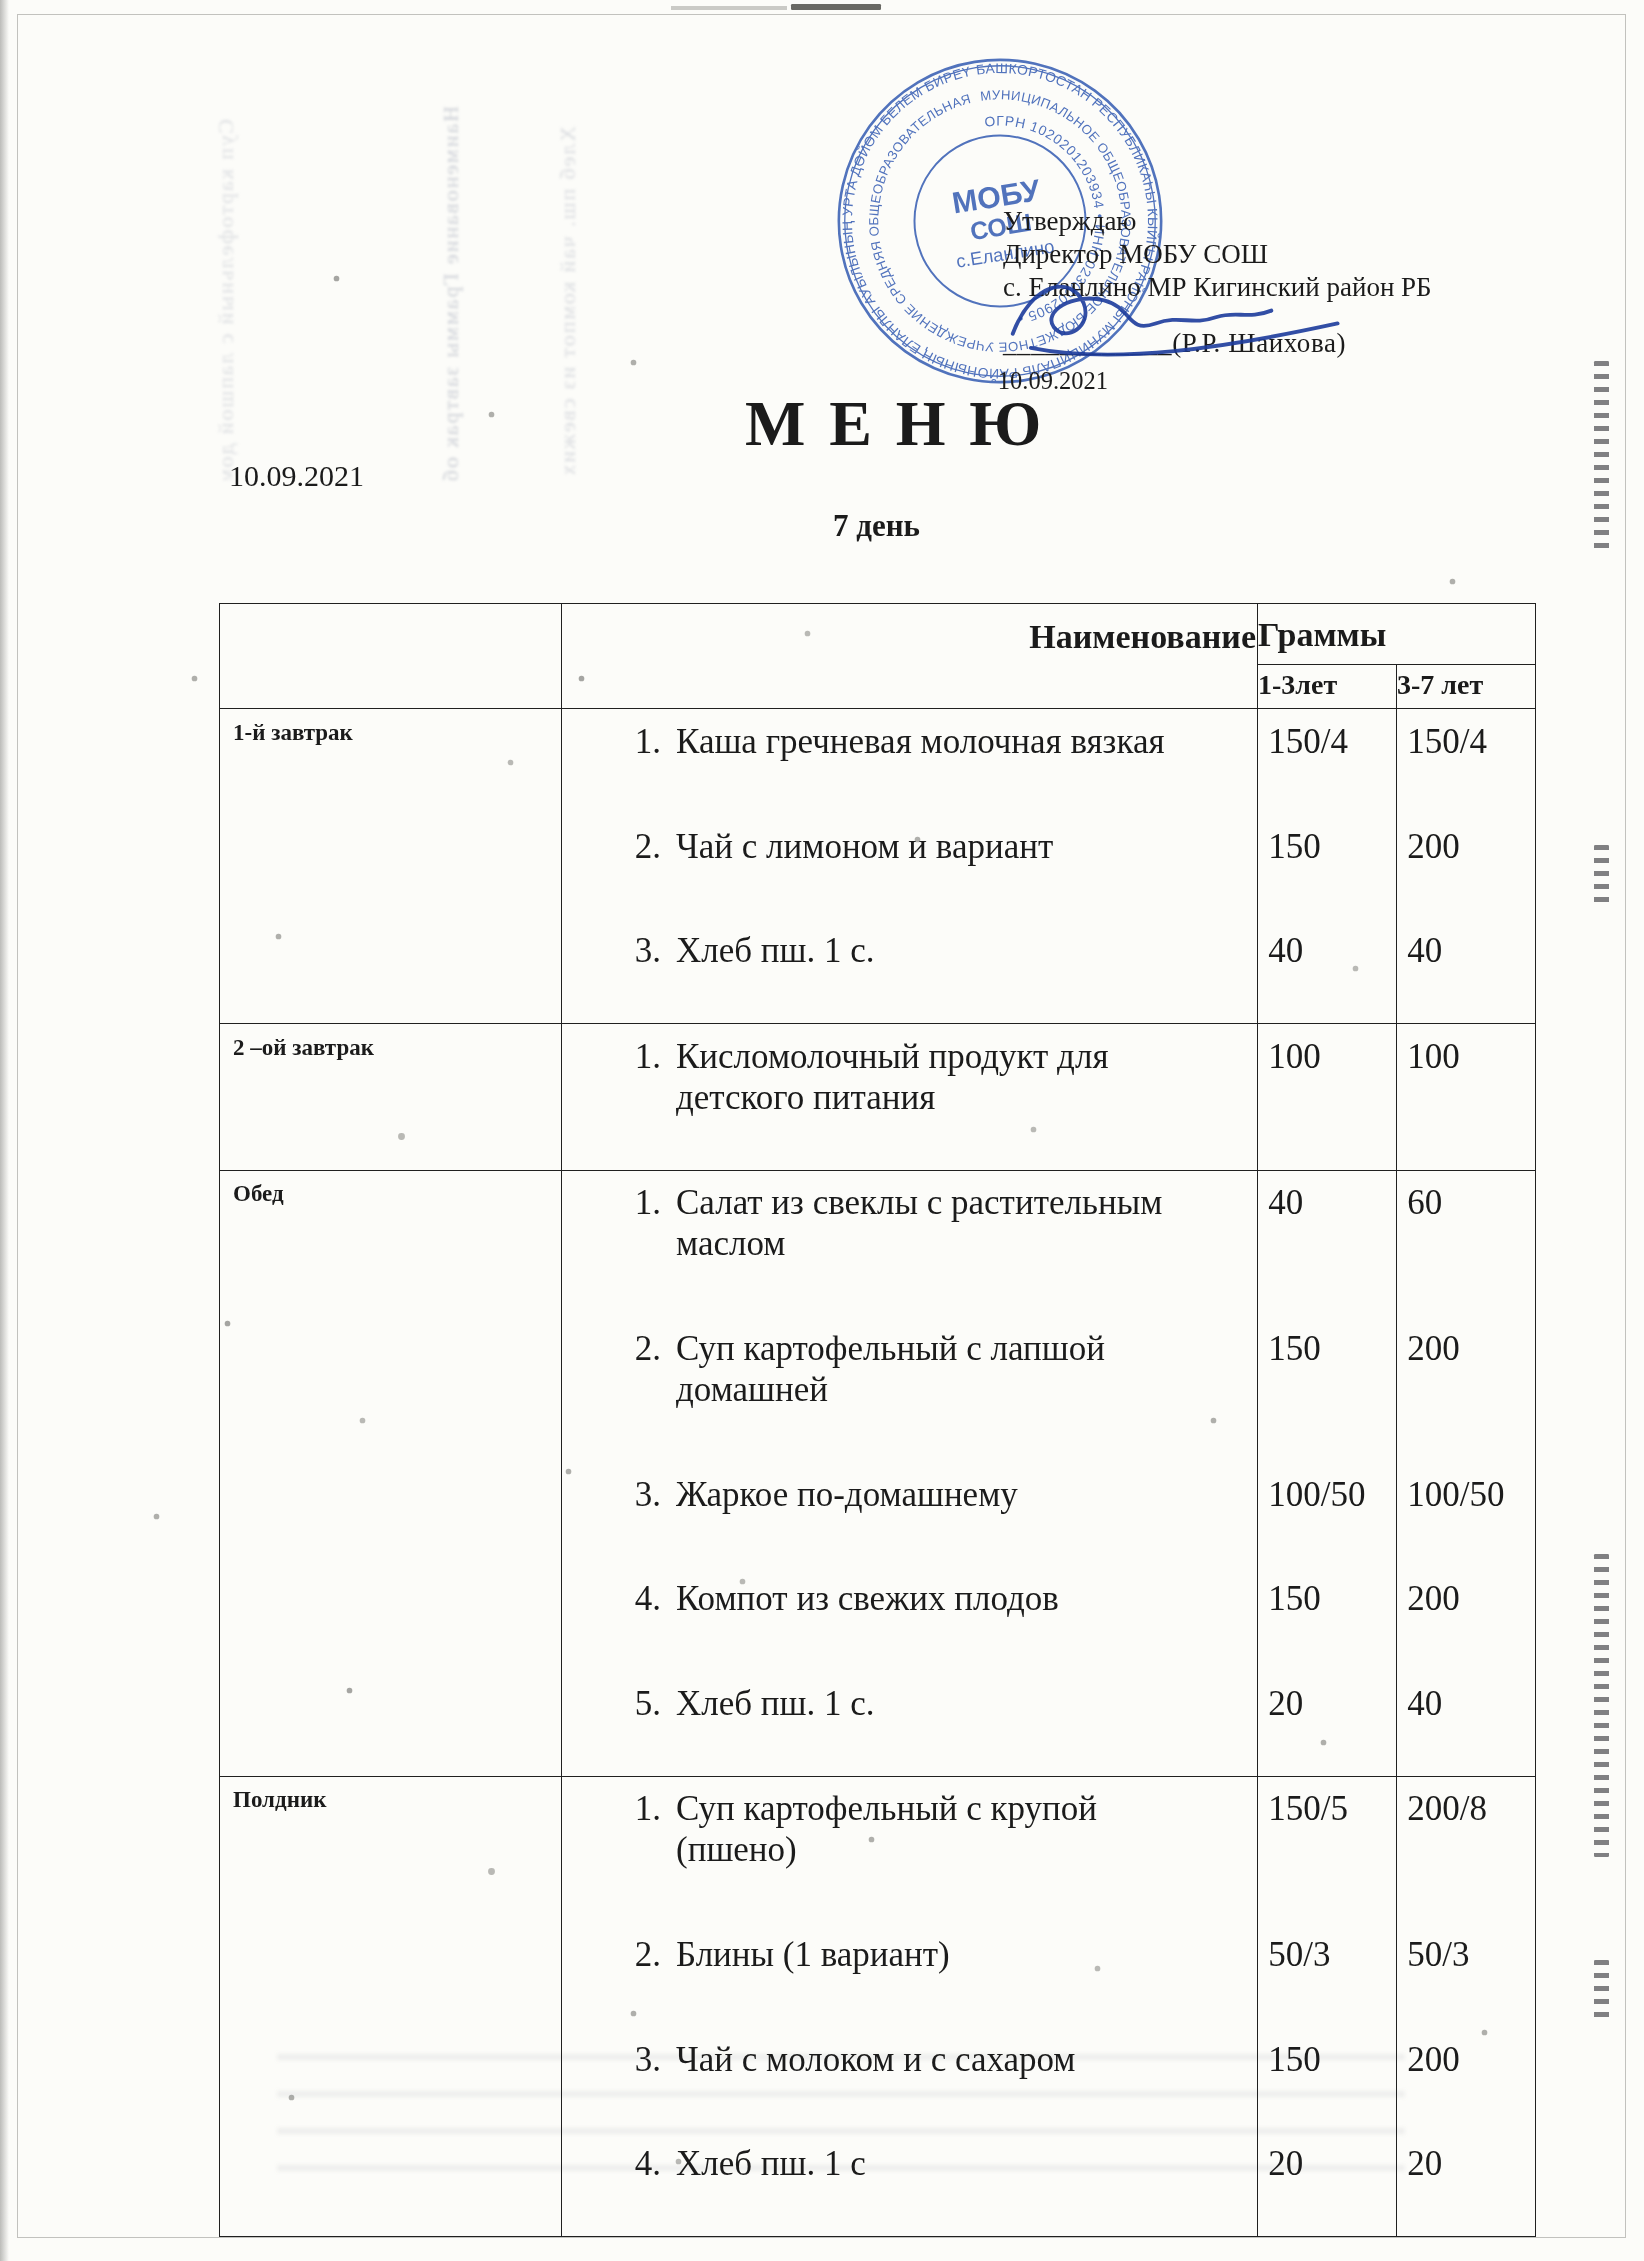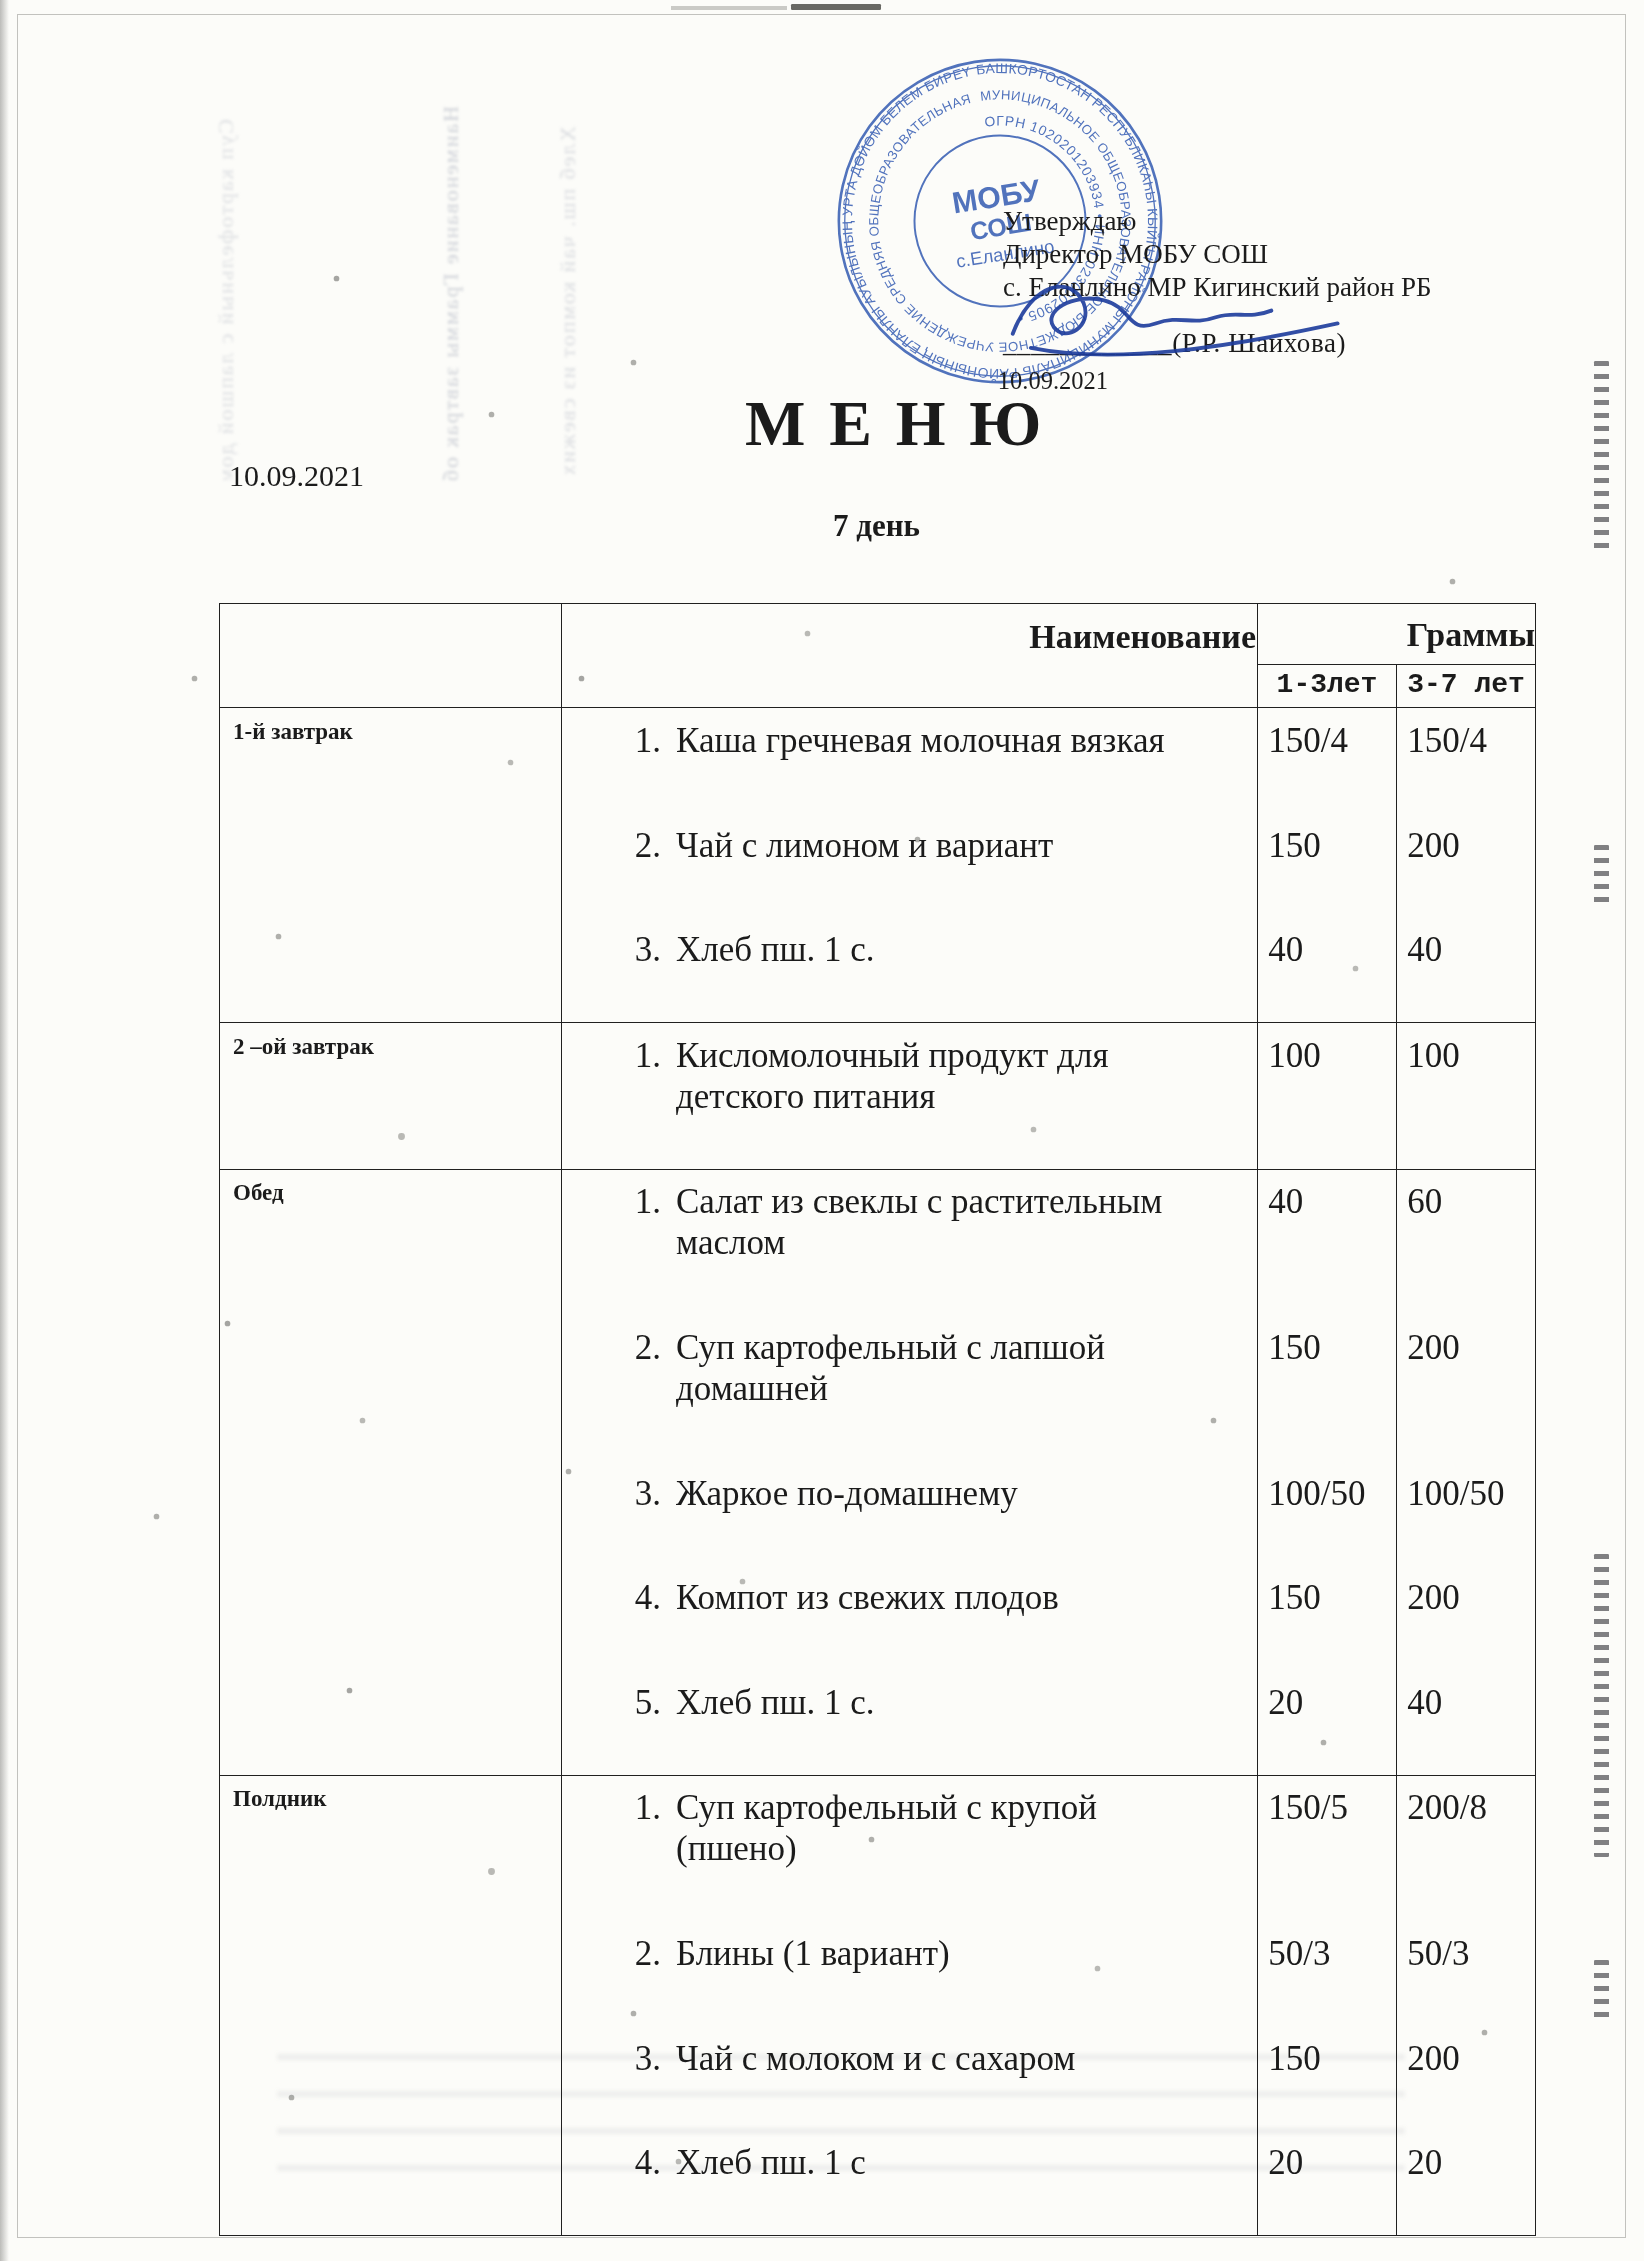--- a/index.html
+++ b/index.html
@@ -45,22 +45,22 @@
     background: transparent; }
   table.menu, table.menu th, table.menu td { border-color:#202020; }
   table.menu { border: 1.9px solid #202020; }
   table.menu th { border: 1.9px solid #202020; font-weight:bold; }
   table.menu td { border-left: 1.9px solid #202020; border-right: 1.9px solid #202020;
     vertical-align: top; }
   tr.sec-start td { border-top: 1.9px solid #202020; }
 
   th.h-empty { }
   th.h-name { font-size:34px; vertical-align:top; padding-top:14px; text-align:right; }
-  th.h-grams { font-size:34px; padding:11.6px 0 10.3px; text-align:right; }
-  th.h-age { font-size:28px; padding:3.9px 0 7.7px; text-align:center;font-family:Liberation Mono, monospace; }
+  th.h-grams { font-size:34px; padding:11.6px 0 10.3px; text-align:left; }
+  th.h-age { font-size:28px; padding:3.9px 0 7.7px; text-align:left; }
 
   td.cat { font-size:23px; font-weight:bold; padding:10.3px 5.2px 0 13px; }
   td.itemcell { padding: 11.6px 15.5px 52px 0; font-size:35px; line-height:41px; }
   td.g { font-size:35px; line-height:41px; padding: 11.6px 3.9px 0 10.3px; }
 
   .item { display:flex; }
   .num { margin-left:62px; width:37px; text-align:right; flex:none; }
   .nm  { margin-left:15px; max-width:535px; }
 
   

